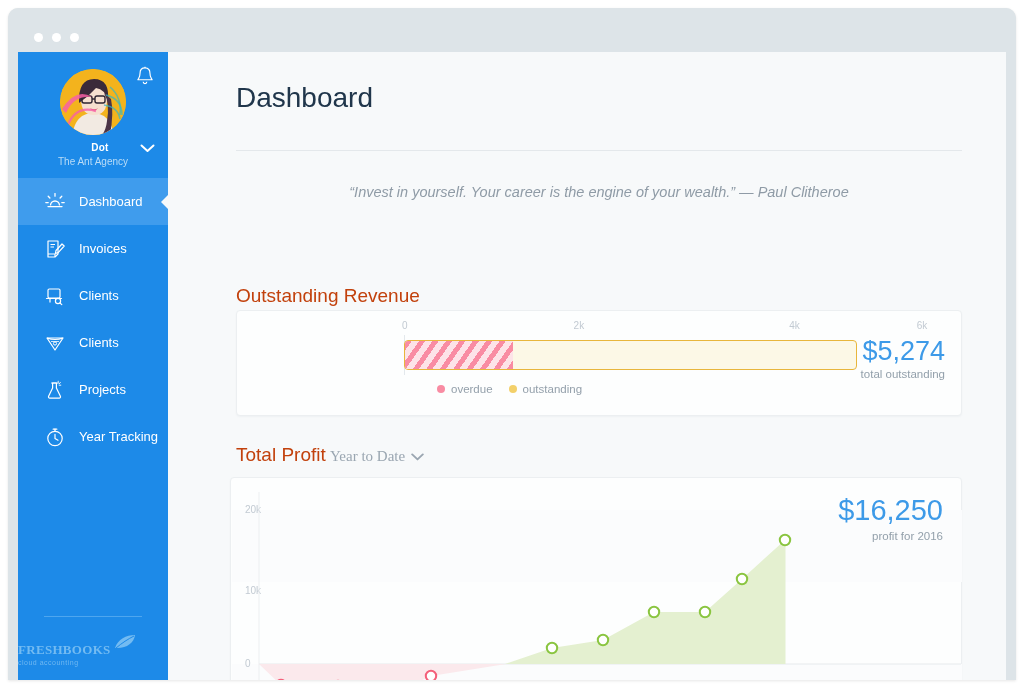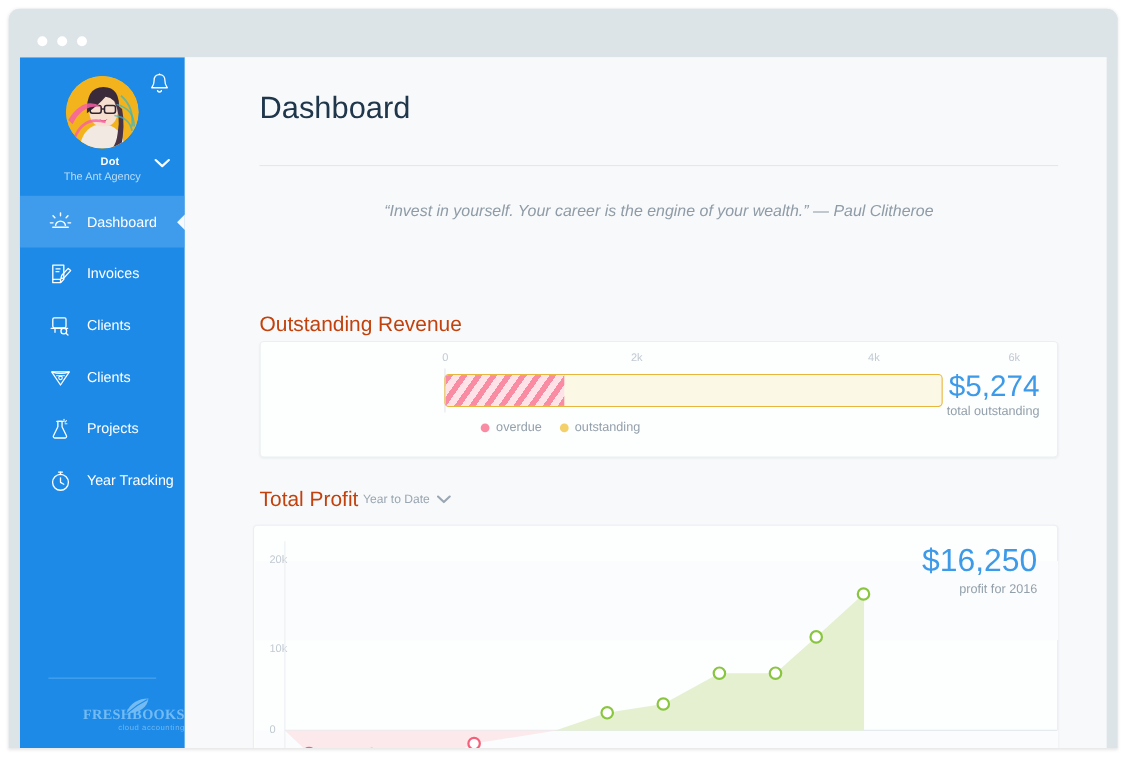--- a/index.html
+++ b/index.html
@@ -104,21 +104,21 @@
     border-right: 7px solid #f7f9fa;
   }
 
   #sidebar-divider {
     position: absolute; left: 26px; bottom: 63px;
     width: 98px; height: 1px;
     background: #4ea6ef;
   }
   #brand {
     position: absolute; left: 0; bottom: 14px;
-    width: 150px; text-align: right;
+    width: 150px; text-align: left;
   }
   #brand-word {
     font-size: 13px; font-weight: bold;
     color: #73bbf2;
     letter-spacing: .3px;
     font-family: "Liberation Serif", serif;
   }
   #brand-tag {
     font-size: 7px; color: #6fb8f1;
     letter-spacing: .5px; margin-top: 1px;
@@ -151,23 +151,24 @@
   }
 
   .section-title {
     position: absolute;
     font-size: 19px; color: #c2410c;
   }
   #rev-title { left: 68px; top: 233px; }
   #profit-title { left: 68px; top: 392px; }
   #profit-range {
     position: absolute; left: 162px; top: 396px;
-    font-size: 11px; color: #9aa6b1;
+    font-size: 15px; color: #9aa6b1;
     display: flex; align-items: center; gap: 6px;
     cursor: pointer;
+    font-family: Liberation Serif, serif;
   }
 
   .card {
     position: absolute;
     background: #fdfefe;
     border: 1px solid #eceff1;
     border-radius: 4px;
     box-shadow: 0 1px 2px rgba(20,50,80,.04);
   }
   #rev-card { left: 68px; top: 258px; width: 726px; height: 106px; }

